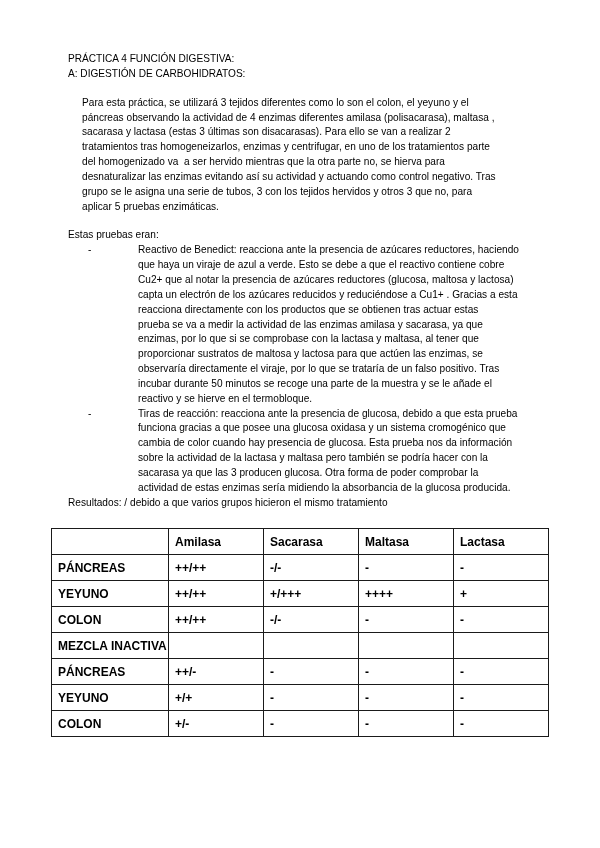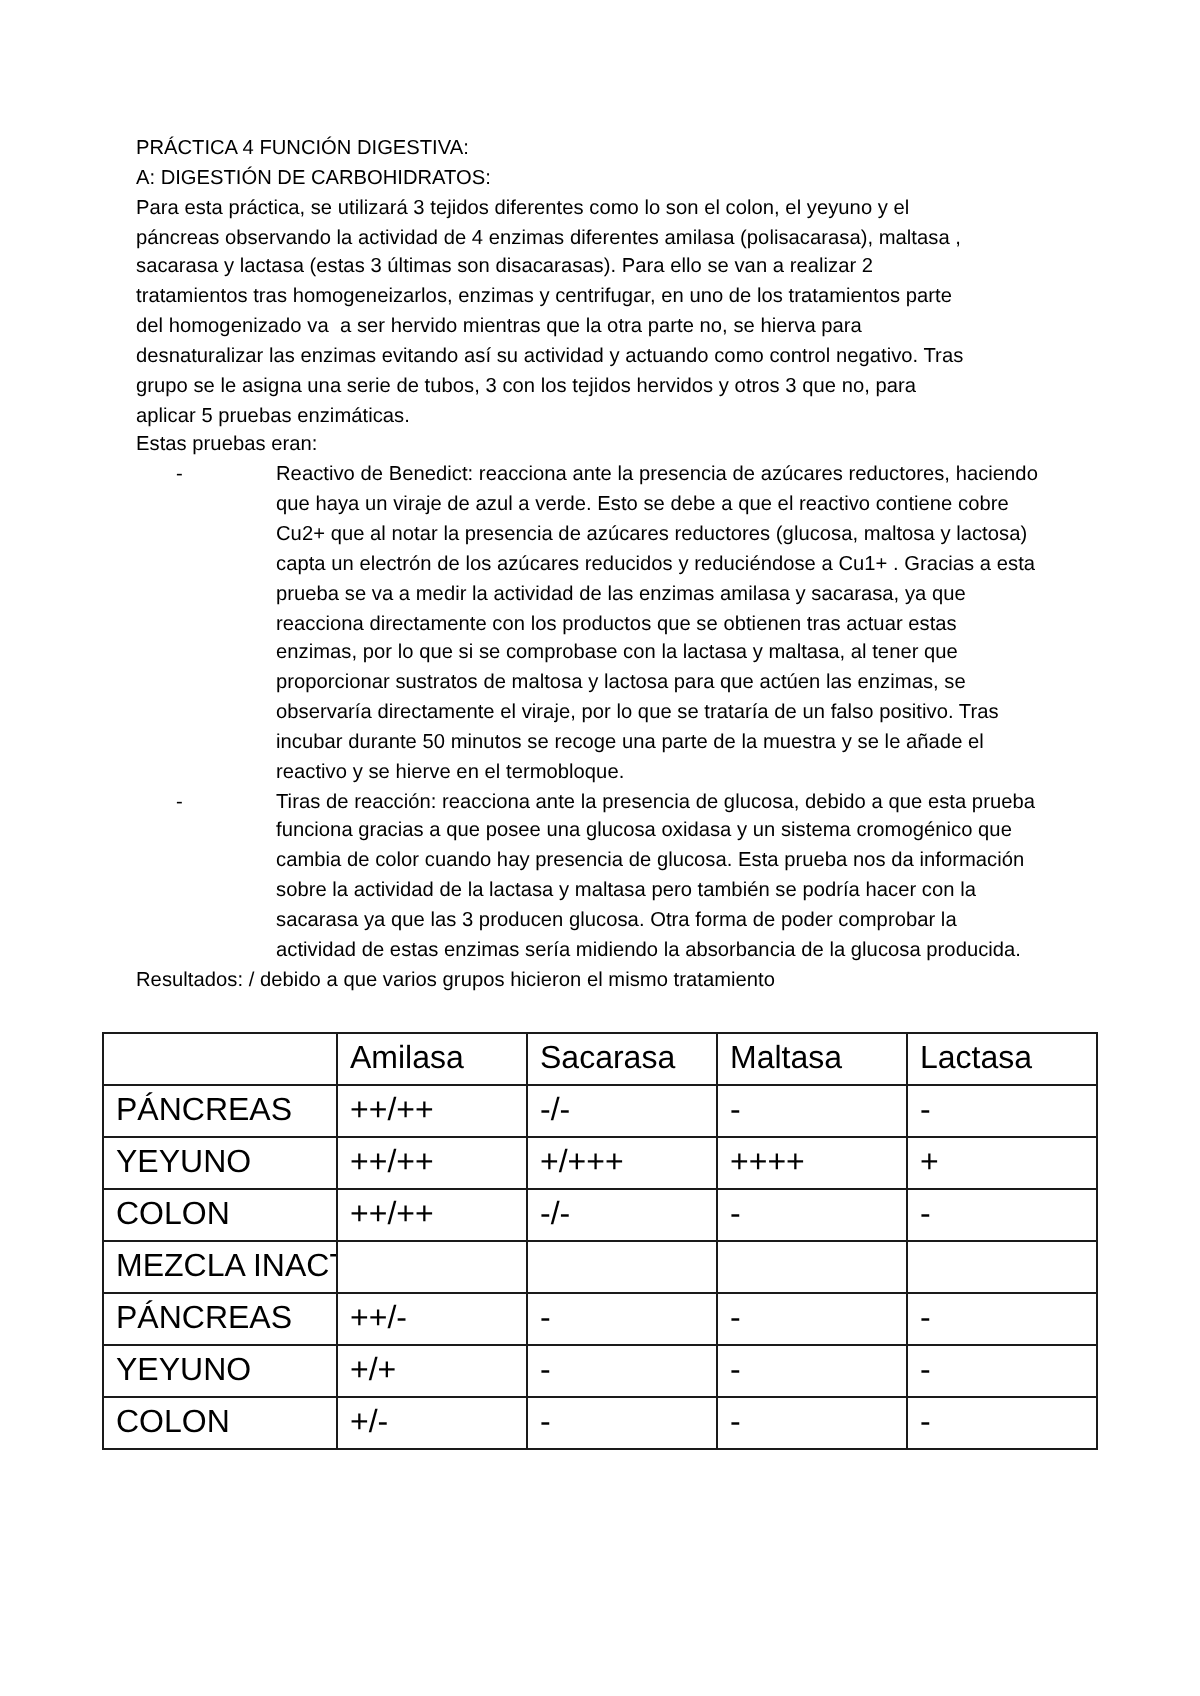--- a/index.html
+++ b/index.html
@@ -14,37 +14,37 @@
     font-family: "Liberation Sans", sans-serif;
     color: #000000;
     overflow: hidden;
   }
   .page {
     position: relative;
     width: 584px;
     height: 848px;
     background: #ffffff;
     box-sizing: border-box;
-    padding: 68px 52px 0 68px;
+    padding: 52px 52px 0 68px;
   }
   .doc-line {
     font-size: 10.1px;
     line-height: 14.85px;
     letter-spacing: 0.02px;
     text-align: left;
     white-space: pre-wrap;
     margin: 0;
   }
   .heading-line {
     font-size: 10.1px;
     line-height: 14.85px;
     margin: 0;
   }
   .para-block {
-    margin: 0;
+    margin: 14px;
   }
   .bullet-list {
     margin: 0;
     padding: 0;
     list-style: none;
   }
   .bullet-item {
     position: relative;
     margin: 0;
     padding-left: 42px;
@@ -74,22 +74,22 @@
     table-layout: fixed;
     font-size: 10.1px;
   }
   table.results-table th,
   table.results-table td {
     border: 1px solid #1a1a1a;
     height: 25px;
     padding: 0 6px;
     text-align: left;
     vertical-align: middle;
-    font-weight: normal;
-    font-size: 16px;
+    font-weight: bold;
+    font-size: 12px;
     line-height: 12px;
     white-space: nowrap;
     overflow: hidden;
   }
   table.results-table col.c-label { width: 117px; }
   table.results-table col.c-data  { width: 95px; }
 </style>
 </head>
 <body>
 
@@ -115,22 +115,22 @@
 
   <ul class="bullet-list">
 
     <li class="bullet-item">
       <span class="bullet-marker">-</span>
       <div class="bullet-body">
         <div class="doc-line">Reactivo de Benedict: reacciona ante la presencia de azúcares reductores, haciendo</div>
         <div class="doc-line">que haya un viraje de azul a verde. Esto se debe a que el reactivo contiene cobre</div>
         <div class="doc-line">Cu2+ que al notar la presencia de azúcares reductores (glucosa, maltosa y lactosa)</div>
         <div class="doc-line">capta un electrón de los azúcares reducidos y reduciéndose a Cu1+ . Gracias a esta</div>
+        <div class="doc-line">reacciona directamente con los productos que se obtienen tras actuar estas</div>
         <div class="doc-line">prueba se va a medir la actividad de las enzimas amilasa y sacarasa, ya que</div>
-        <div class="doc-line">reacciona directamente con los productos que se obtienen tras actuar estas</div>
         <div class="doc-line">enzimas, por lo que si se comprobase con la lactasa y maltasa, al tener que</div>
         <div class="doc-line">proporcionar sustratos de maltosa y lactosa para que actúen las enzimas, se</div>
         <div class="doc-line">observaría directamente el viraje, por lo que se trataría de un falso positivo. Tras</div>
         <div class="doc-line">incubar durante 50 minutos se recoge una parte de la muestra y se le añade el</div>
         <div class="doc-line">reactivo y se hierve en el termobloque.</div>
       </div>
     </li>
 
     <li class="bullet-item">
       <span class="bullet-marker">-</span>

